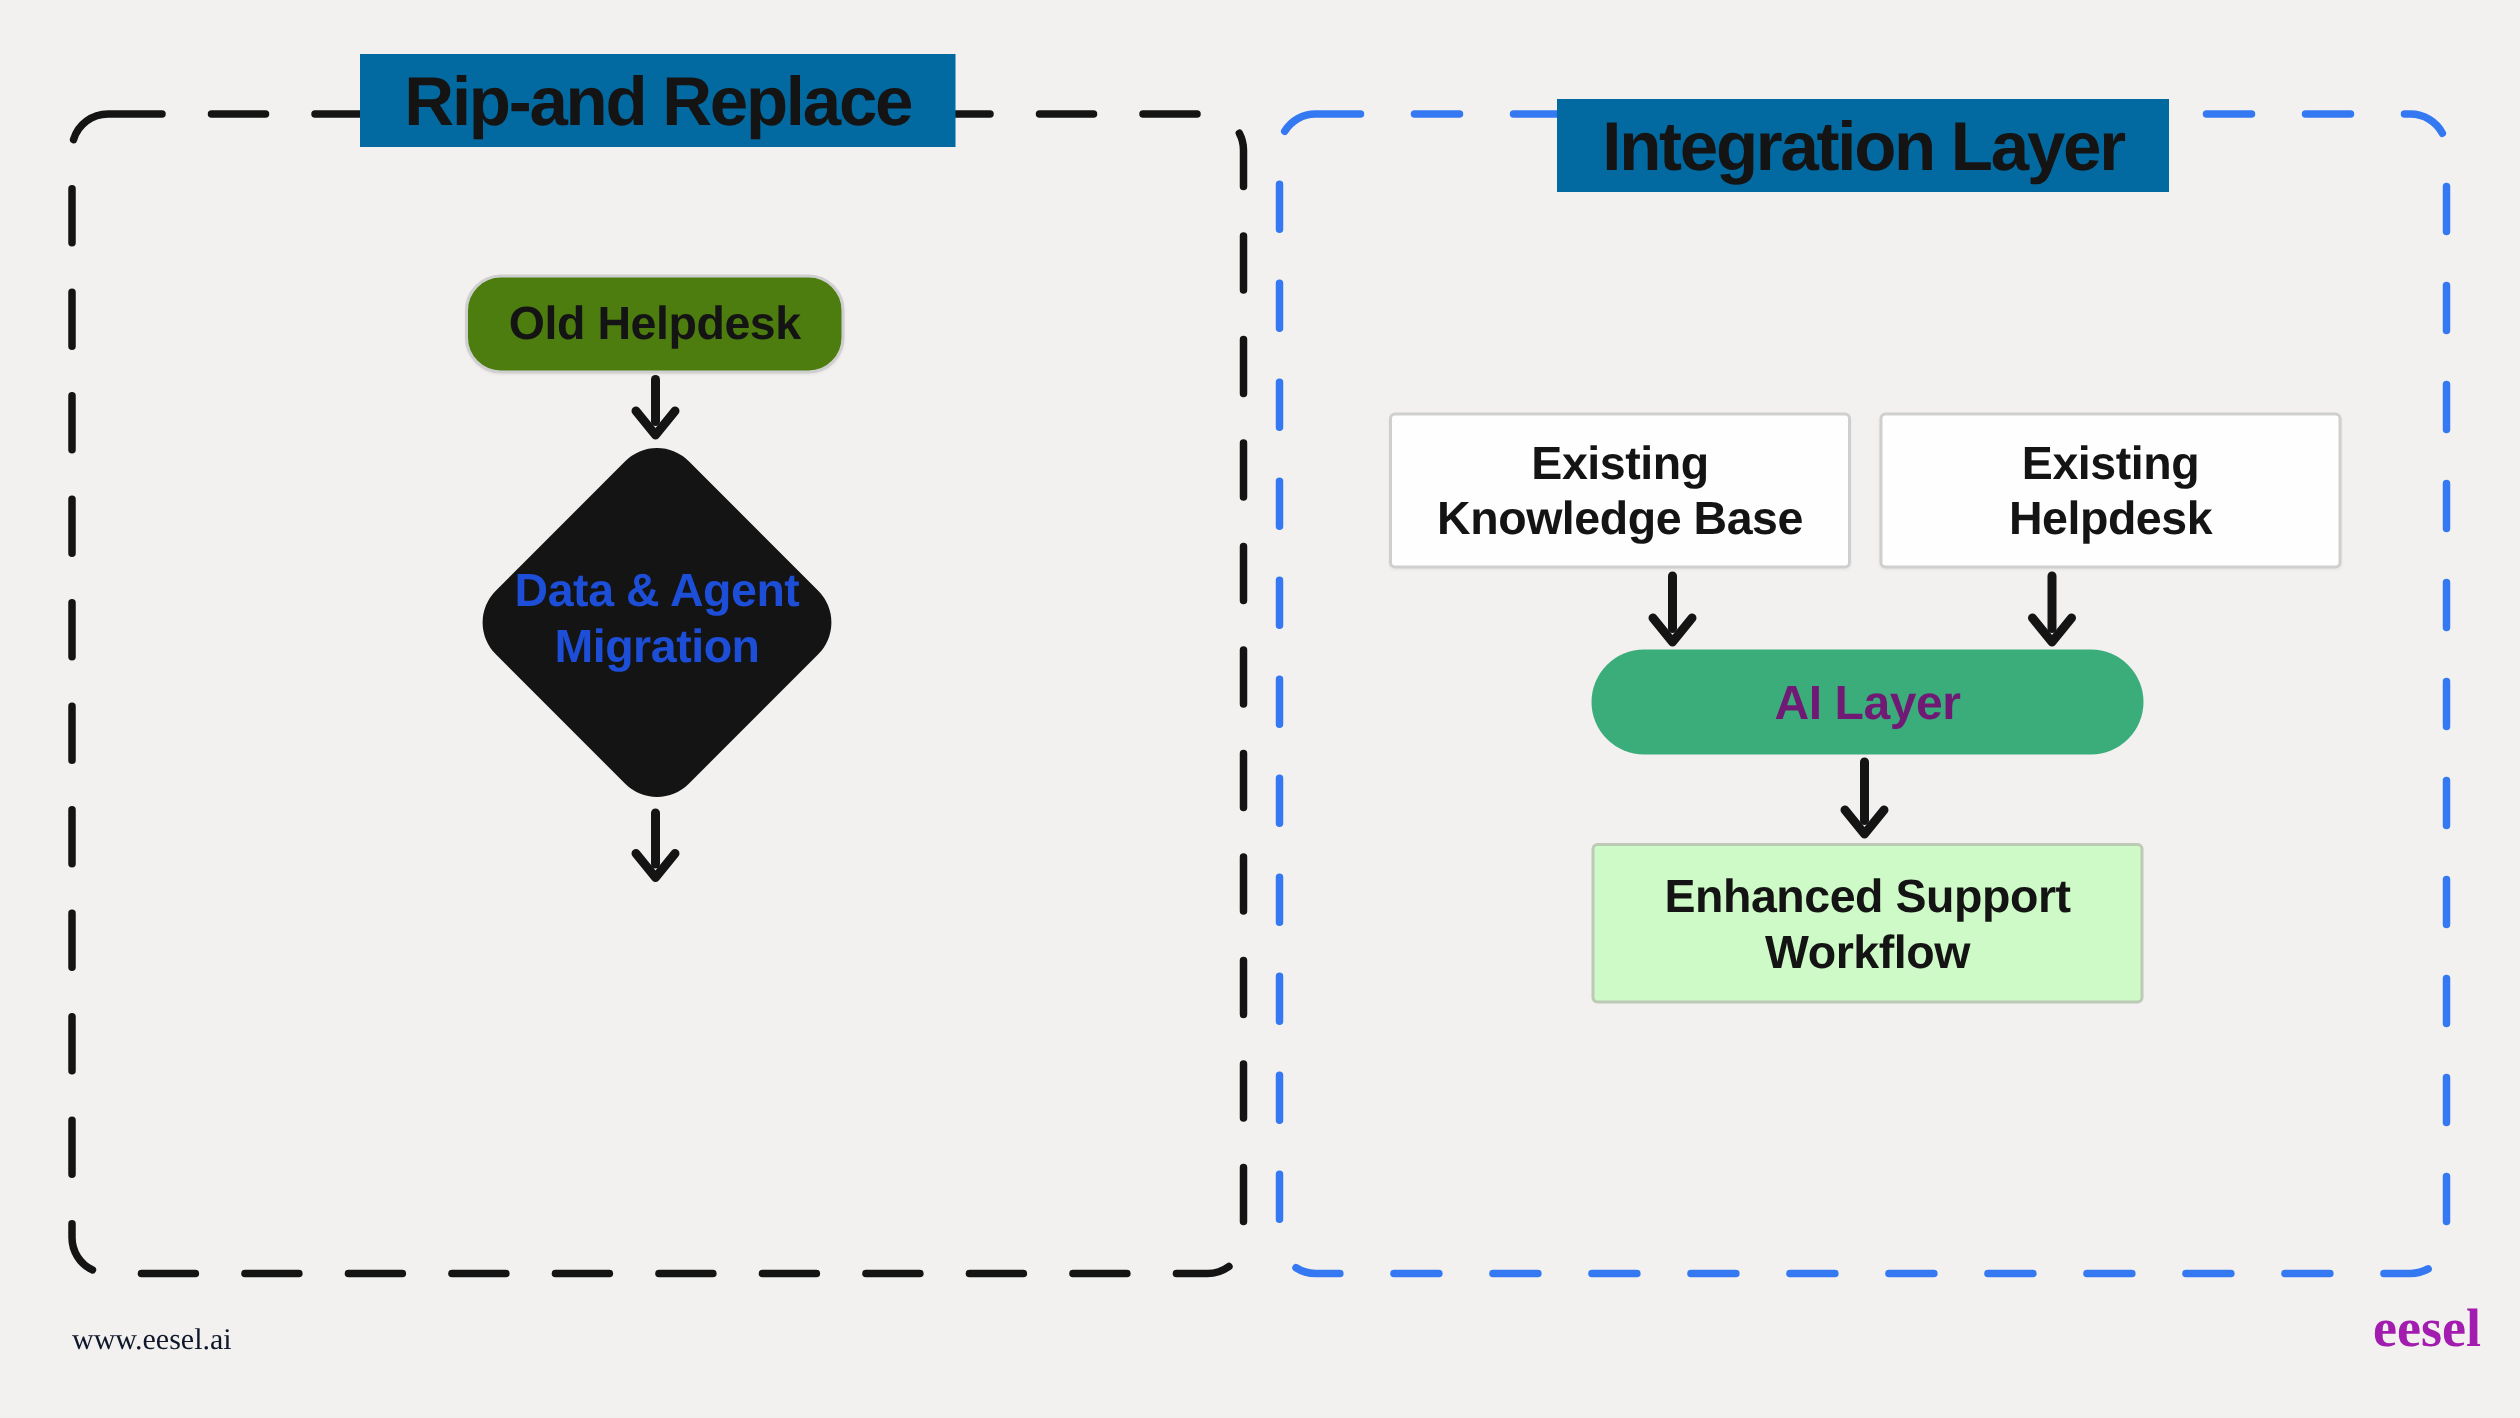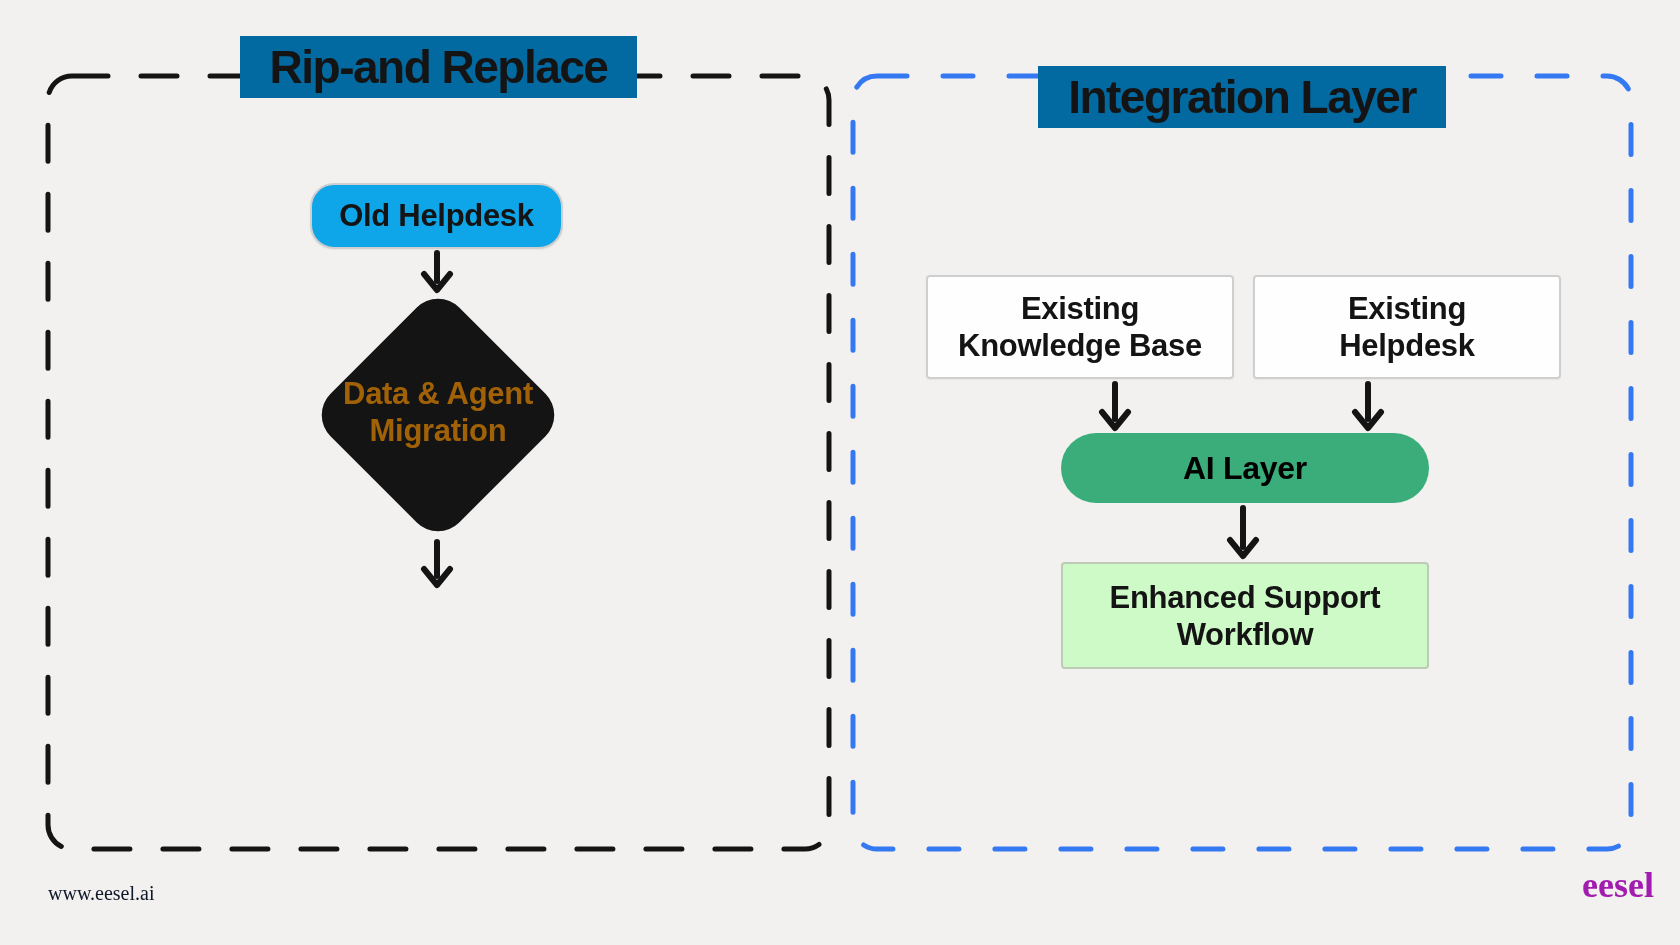--- a/index.html
+++ b/index.html
@@ -115,34 +115,34 @@
     </g>
   </svg>
 
   <div class="panel-title" style="left:48px;width:781px;">
     <span>Rip-and Replace</span>
   </div>
   <div class="panel-title" style="left:853px;width:778px;margin-top:30px;">
     <span>Integration Layer</span>
   </div>
 
-  <div class="node white-box node-old-helpdesk" style="background-color: #0ea5e9; color: rgb(20, 20, 20);">Old Helpdesk</div>
+  <div class="node white-box node-old-helpdesk" style="background-color: #4d7c0f; color: rgb(20, 20, 20);">Old Helpdesk</div>
 
   <div class="diamond-shape" style="background-color: rgb(20, 20, 20);"></div>
-  <div class="diamond-label" style="color: #a16207;">Data &amp; Agent
+  <div class="diamond-label" style="color: #1d4ed8;">Data &amp; Agent
 Migration</div>
 
 
   <div class="node white-box rounded node-existing-kb" style="background-color: rgb(254, 254, 254); color: rgb(20, 20, 20);">Existing
 Knowledge Base</div>
 
   <div class="node white-box rounded node-existing-helpdesk" style="background-color: rgb(254, 254, 254); color: rgb(20, 20, 20);">Existing
 Helpdesk</div>
 
-  <div class="node node-ai-layer" style="background-color: rgb(59, 173, 123); color: #000000;">AI Layer</div>
+  <div class="node node-ai-layer" style="background-color: rgb(59, 173, 123); color: #701a75;">AI Layer</div>
 
   <div class="node rounded node-enhanced" style="background-color: rgb(205, 250, 198); color: rgb(20, 20, 20);">Enhanced Support
 Workflow</div>
 
   <div class="footer-url">www.eesel.ai</div>
   <div class="footer-logo">eesel</div>
 
 </div>
 
 </body></html>

